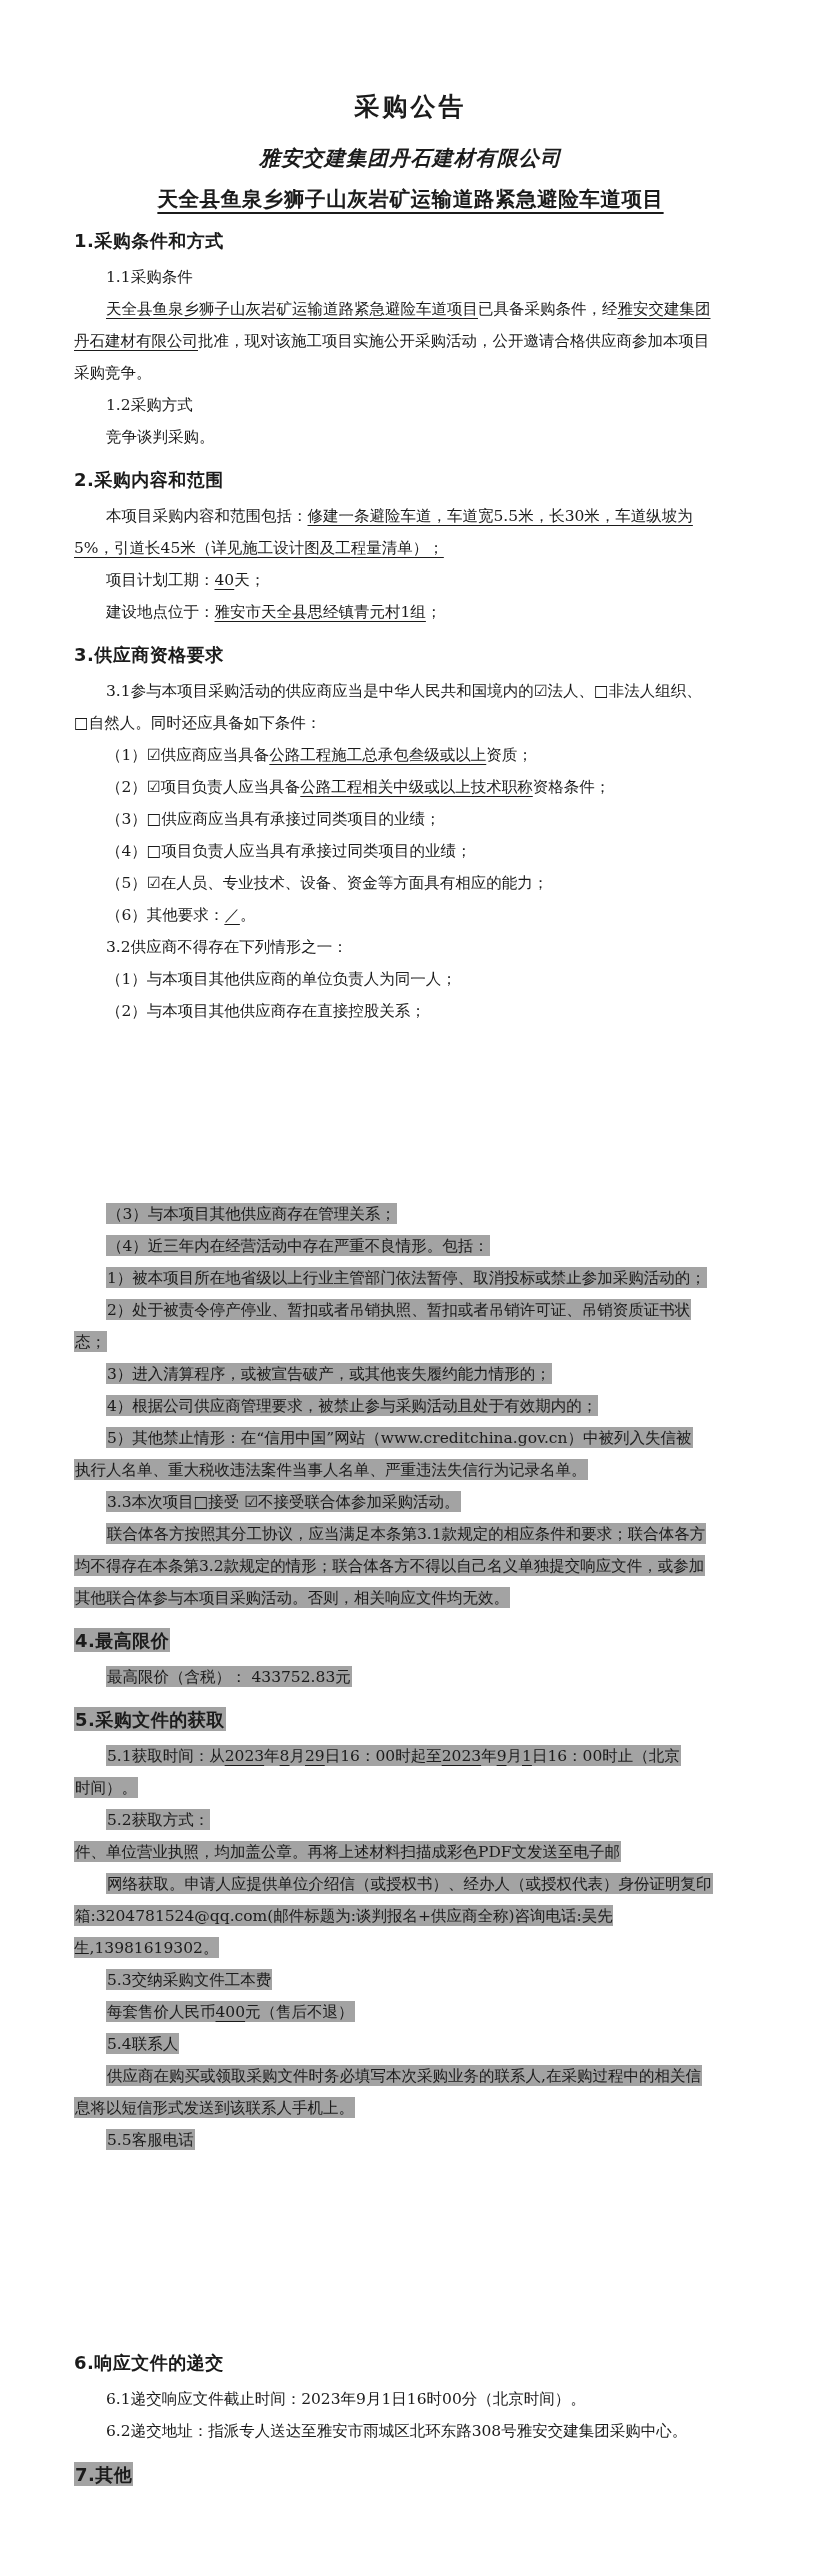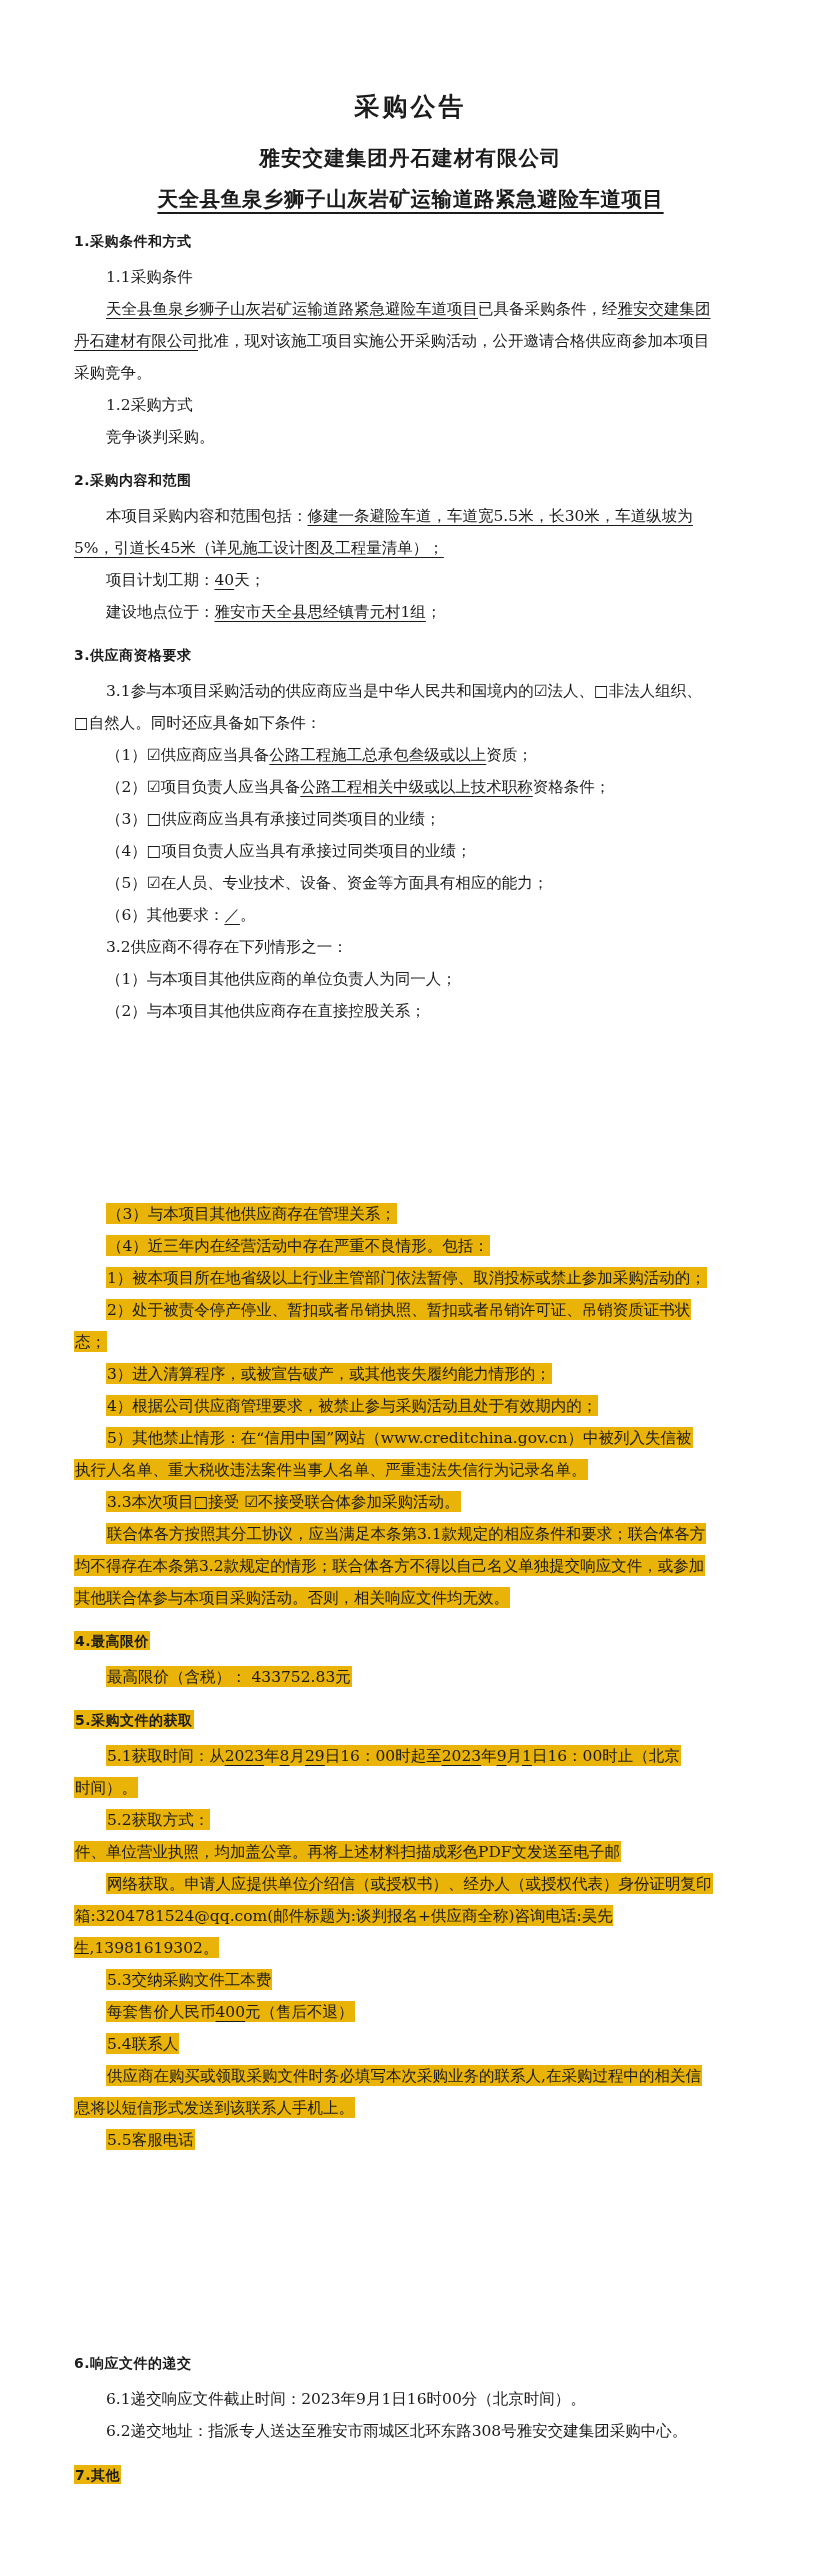--- a/index.html
+++ b/index.html
@@ -5,31 +5,31 @@
   html,body{margin:0;padding:0;}
   body{
     width:818px;min-height:3467px;background:#ffffff;color:#1b1b1b;
     font-family:"DejaVu Serif","Liberation Serif",serif;
     font-size:15.5px;position:relative;overflow-x:hidden;
   }
   .content{width:673px;margin:0 0 0 74px;padding-top:89px;}
   .t1{font-size:25px;font-weight:bold;text-align:center;line-height:36px;
       font-family:Liberation Serif, serif;letter-spacing:3.1px;}
   .t2{font-size:20.6px;font-weight:bold;text-align:center;line-height:29px;margin-top:18.5px;
-      font-family:"DejaVu Sans","Liberation Sans",sans-serif;letter-spacing:1px;}
+      font-family:"DejaVu Sans","Liberation Sans",sans-serif;letter-spacing:1px;font-style:italic;}
   .t3{font-size:20.6px;font-weight:bold;text-align:center;line-height:29px;margin-top:12.4px;
       font-family:"DejaVu Sans","Liberation Sans",sans-serif;letter-spacing:0.5px;
       text-decoration:underline;text-underline-offset:6.2px;text-decoration-thickness:1.5px;}
   .line{line-height:32px;min-height:32px;}
   .ind{padding-left:32px;}
   .h{font-family:"DejaVu Sans","Liberation Sans",sans-serif;font-weight:bold;
-     font-size:14px;line-height:40px;min-height:40px;margin-top:7.2px;letter-spacing:0.5px;}
+     font-size:18px;line-height:40px;min-height:40px;margin-top:7.2px;letter-spacing:0.5px;}
   .gap{width:100%;}
   u{text-underline-offset:4.1px;text-decoration-thickness:1px;}
-  .bg{background:#eab308;padding:1.5px 1px;}
+  .bg{background:#a3a3a3;padding:1.5px 1px;}
 </style>
 </head>
 <body>
 
 <div class="content">
 
   <div class="t1">采购公告</div>
   <div class="t2">雅安交建集团丹石建材有限公司</div>
   <div class="t3">天全县鱼泉乡狮子山灰岩矿运输道路紧急避险车道项目</div>
 

